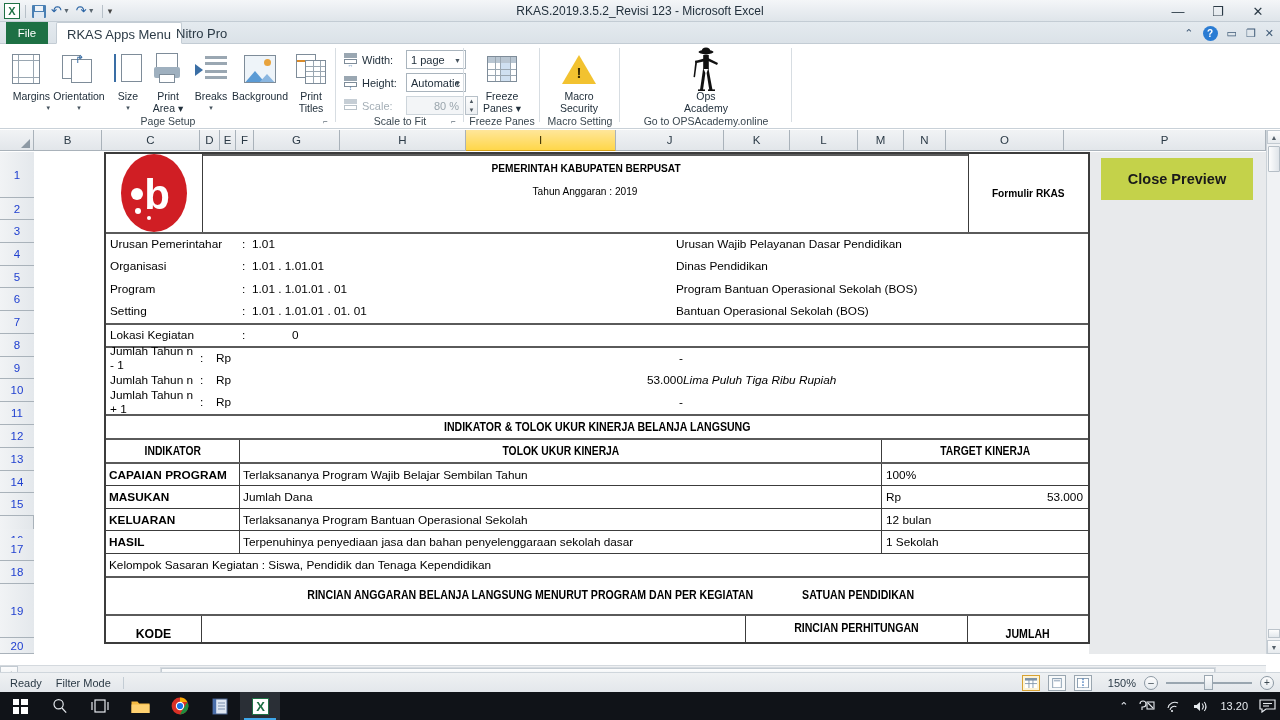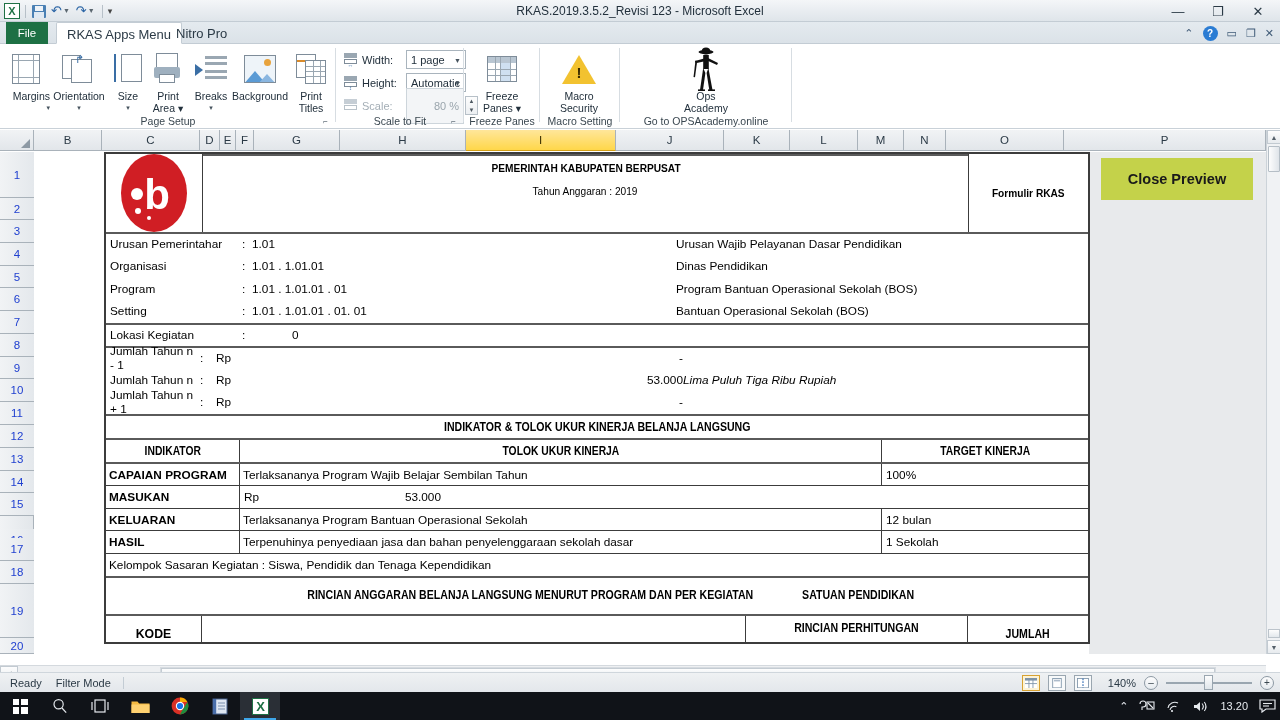--- a/index.html
+++ b/index.html
@@ -123,21 +123,21 @@
   
   .sfrow { position: absolute; display: flex; align-items: center; height: 21px; }
   .sfrow .sic { width: 17px; height: 17px; margin-right: 3px; position: relative; }
   .sfrow .lab { font-size: 11px; color: #22303c; width: 44px; }
   .sfrow .lab.dim { color: #a4aeb6; }
   .sfbox {
     height: 19px; border: 1px solid #a9b4bd; background: #fff; font-size: 11px; color: #22303c;
     display: flex; align-items: center; padding-left: 4px; position: relative;
   }
   .sfbox .cv { position: absolute; right: 4px; top: 6px; font-size: 7px; color: #46535e; }
-  .sfscale { height: 36px; width: 58px; background: #f3f5f7; border: 1px solid #cdd5db; font-size: 11px;
+  .sfscale { height: 19px; width: 58px; background: #f3f5f7; border: 1px solid #cdd5db; font-size: 11px;
              color: #9aa5ad; display: flex; align-items: center; justify-content: flex-end; padding-right: 4px; }
   .spin { width: 13px; height: 19px; border: 1px solid #b7c0c8; background: linear-gradient(#fdfdfd,#eceff2); margin-left: 1px;
           display: flex; flex-direction: column; align-items: center; justify-content: space-around; }
   .spin div { font-size: 6px; color: #4c5760; line-height: 6px; }
 
   .sic-w { position: absolute; inset: 1px; }
   .sic-w .top { position: absolute; left: 1px; right: 1px; top: 1px; height: 5px; background: #9aa7b2; }
   .sic-w .bot { position: absolute; left: 1px; right: 1px; bottom: 3px; height: 5px; border: 1px solid #7e8c99; background: #fff;}
   .sic-w .ar { position: absolute; bottom: 0; left: 0; right: 0; font-size: 6px; color: #3a6ea5; text-align: center; line-height: 4px; }
 
@@ -672,20 +672,21 @@
       <div class="ind-row">
         <div class="c-ind">CAPAIAN PROGRAM</div>
         <div class="c-tol">Terlaksananya Program Wajib Belajar Sembilan Tahun</div>
         <div class="c-tgt">
             <span class="rp"></span>
             <span class="am" style="right:auto;left:4px;">100%</span>
           </div>
       </div>
       <div class="ind-row">
         <div class="c-ind">MASUKAN</div>
+        <div class="c-tol">Jumlah Dana</div>
         <div class="c-tgt">
             <span class="rp">Rp</span>
             <span class="am">53.000</span>
           </div>
       </div>
       <div class="ind-row">
         <div class="c-ind">KELUARAN</div>
         <div class="c-tol">Terlaksananya Program Bantuan Operasional Sekolah</div>
         <div class="c-tgt">
             <span class="am" style="right:auto;left:4px;">12 bulan</span>
@@ -752,21 +753,21 @@
             <rect x="2" y="0.5" width="10" height="11" fill="#fff" stroke="#7d93a8"></rect>
             <rect x="3.5" y="2" width="7" height="2" fill="#aebccb"></rect>
           </svg>
       </div>
       <div class="viewbtn">
         <svg class="g" viewBox="0 0 14 12">
             <rect x="0.5" y="0.5" width="13" height="11" fill="#fff" stroke="#7d93a8"></rect>
             <line x1="7" y1="0.5" x2="7" y2="11.5" stroke="#3b74b8" stroke-width="1.4" stroke-dasharray="2 1.4"></line>
           </svg>
       </div>
-      <span class="zoomlbl">140%</span>
+      <span class="zoomlbl">150%</span>
       <span class="circbtn">–</span>
       <div class="zoomtrack">
         <div class="mid"></div>
         <div class="zoomthumb"></div>
       </div>
       <span class="circbtn">+</span>
     </div>
   </div>
 
   <div class="taskbar">

